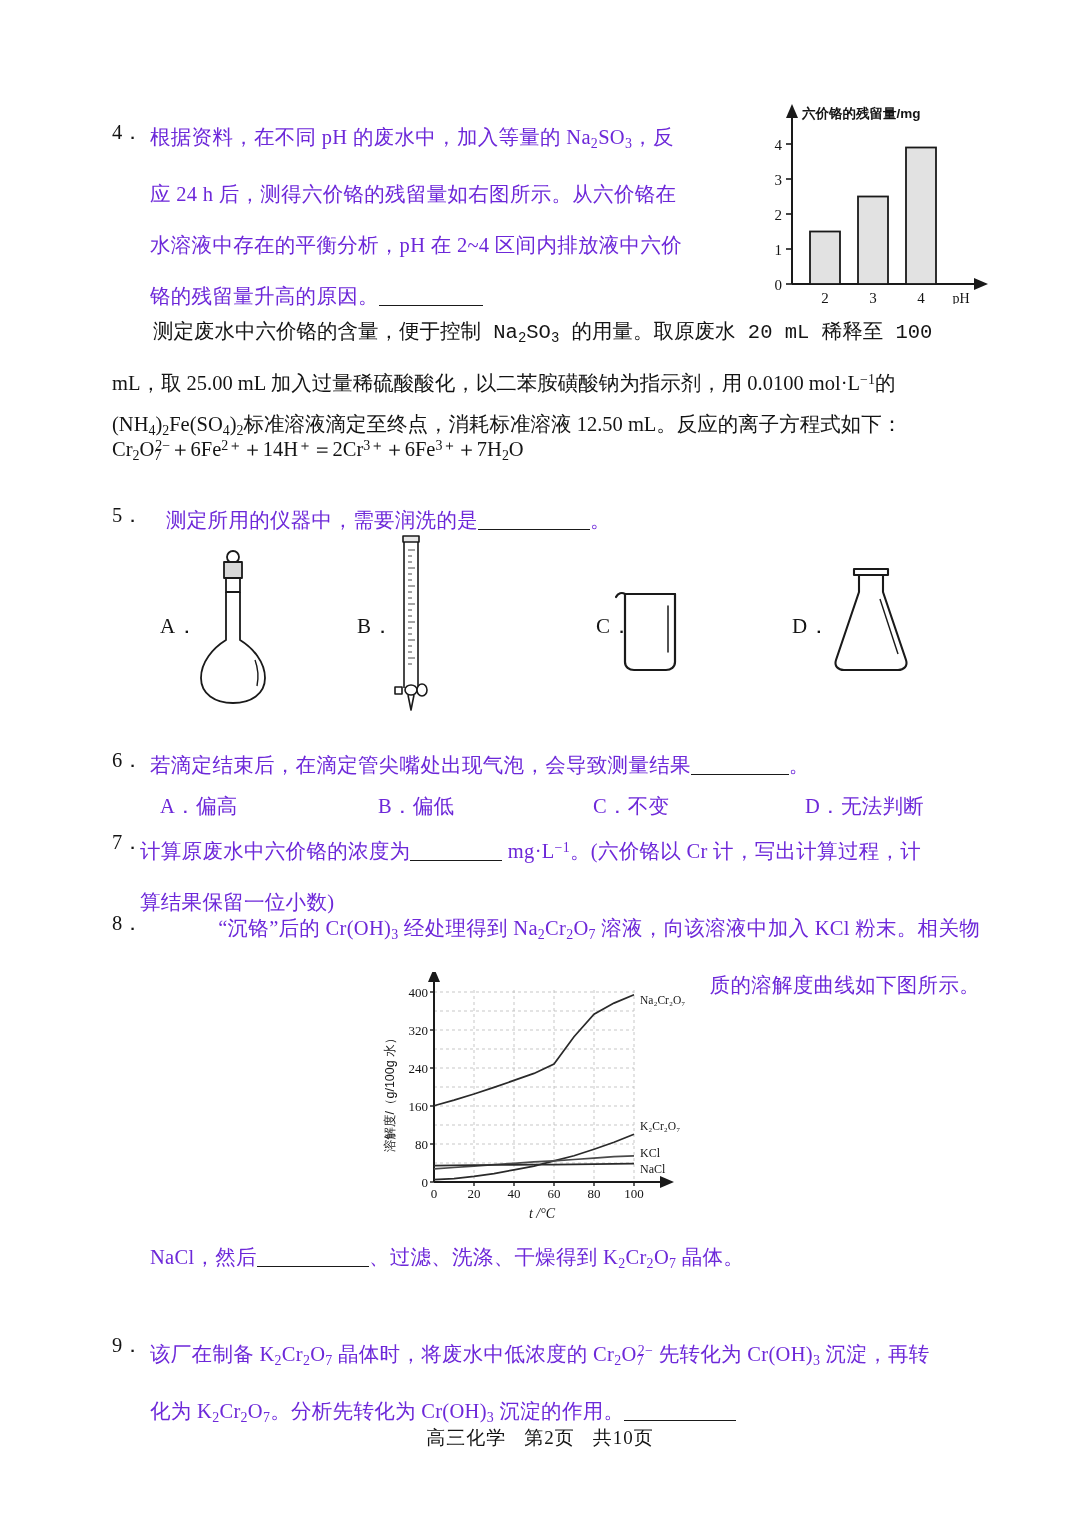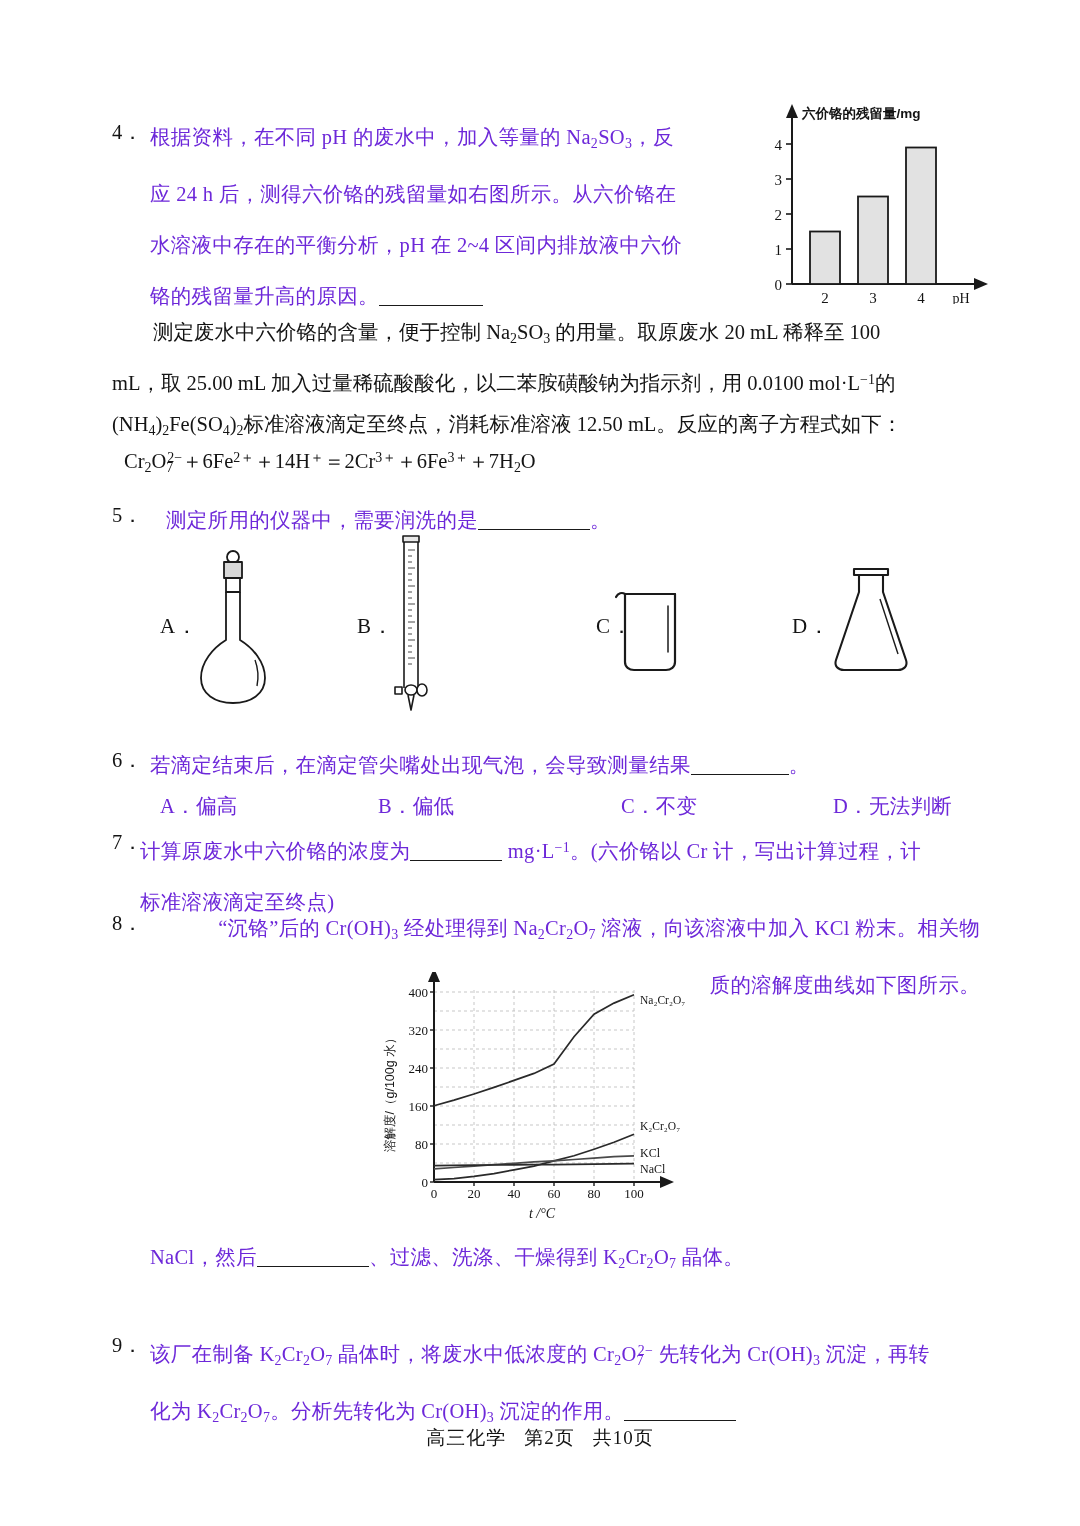--- a/index.html
+++ b/index.html
@@ -127,26 +127,26 @@
       <text x="59" y="199">2</text>
       <text x="107" y="199">3</text>
       <text x="155" y="199">4</text>
       <text x="195" y="199" font-size="14">pH</text>
     </g>
 
     <text x="36" y="14" font-family="Liberation Sans, sans-serif" font-size="13.5" font-weight="bold" fill="#141414">六价铬的残留量/mg</text>
   </svg>
 
   <div class="para" style="left:112px;top:312px;width:866px;">
-    <div style="text-indent:2em;">测定废水中六价铬的含量，便于控制 Na<sub>2</sub>SO<sub>3</sub> 的用量。取原废水 20 mL 稀释至 100</div>
+    <div style="text-indent:2em;font-family:Liberation Mono, monospace;">测定废水中六价铬的含量，便于控制 Na<sub>2</sub>SO<sub>3</sub> 的用量。取原废水 20 mL 稀释至 100</div>
     <div>mL，取 25.00 mL 加入过量稀硫酸酸化，以二苯胺磺酸钠为指示剂，用 0.0100 mol·L<sup>−1</sup>的</div>
     <div>(NH<sub>4</sub>)<sub>2</sub>Fe(SO<sub>4</sub>)<sub>2</sub>标准溶液滴定至终点，消耗标准溶液 12.50 mL。反应的离子方程式如下：</div>
   </div>
 
-  <div class="para" style="left:112px;top:437px;width:866px;margin-left:12px;">
+  <div class="para" style="left:112px;top:425px;width:866px;">
     Cr<sub>2</sub>O<sub>7</sub><sup style="margin-left:-6px;display:inline-block;">2−</sup>＋6Fe<sup>2＋</sup>＋14H<sup>＋</sup>＝2Cr<sup>3＋</sup>＋6Fe<sup>3＋</sup>＋7H<sub>2</sub>O
   </div>
 
   <div class="qnum" style="left:112px;top:495px;">5．</div>
   <div class="q" style="left:166px;top:495px;width:700px;">
     <span>测定所用的仪器中，需要润洗的是</span><span class="blank" style="width:112px;"></span><span>。</span>
   </div>
 
   <div class="appar-label" style="left:160px;top:612px;">A．</div>
   <div class="appar-label" style="left:357px;top:612px;">B．</div>
@@ -216,27 +216,27 @@
       <path d="M31 9 L31 26 L8 94 C6 100 10 104 16 104 L70 104 C76 104 80 100 78 94 L55 26 L55 9"></path>
       <path d="M52 33 L70 88" stroke-width="1.4"></path>
     </g>
   </svg>
 
   <div class="qnum" style="left:112px;top:740px;">6．</div>
   <div class="q" style="left:150px;top:740px;width:720px;">
     <span>若滴定结束后，在滴定管尖嘴处出现气泡，会导致测量结果</span><span class="blank" style="width:98px;"></span><span>。</span>
   </div>
   <div class="q" style="left:160px;top:781px;width:820px;">
-    <span class="opt" style="width:218px;"><span>A．</span><span>偏高</span></span><span class="opt" style="width:215px;"><span>B．</span><span>偏低</span></span><span class="opt" style="width:212px;margin-left:28px;"><span>C．</span><span>不变</span></span><span class="opt"><span>D．</span><span>无法判断</span></span>
+    <span class="opt" style="width:218px;"><span>A．</span><span>偏高</span></span><span class="opt" style="width:215px;"><span>B．</span><span>偏低</span></span><span class="opt" style="width:212px;"><span>C．</span><span>不变</span></span><span class="opt"><span>D．</span><span>无法判断</span></span>
   </div>
 
   <div class="qnum" style="left:112px;top:822px;">7．</div>
   <div class="q" style="left:140px;top:822px;width:830px;">
     <div><span>计算原废水中六价铬的浓度为</span><span class="blank" style="width:92px;"></span> mg·L<sup>−1</sup>。(六价铬以 Cr 计，写出计算过程，计</div>
-    <div>标准溶液滴定至终点)</div>
+    <div>算结果保留一位小数)</div>
   </div>
 
   <div class="qnum" style="left:112px;top:903px;">8．</div>
   <div class="q" style="left:150px;top:903px;width:830px;text-align:right;">
     <div>“沉铬”后的 Cr(OH)<sub>3</sub> 经处理得到 Na<sub>2</sub>Cr<sub>2</sub>O<sub>7</sub> 溶液，向该溶液中加入 KCl 粉末。相关物</div>
     <div>质的溶解度曲线如下图所示。</div>
   </div>
 
   <svg id="sol-chart" viewBox="0 0 340 255">
     <defs>

